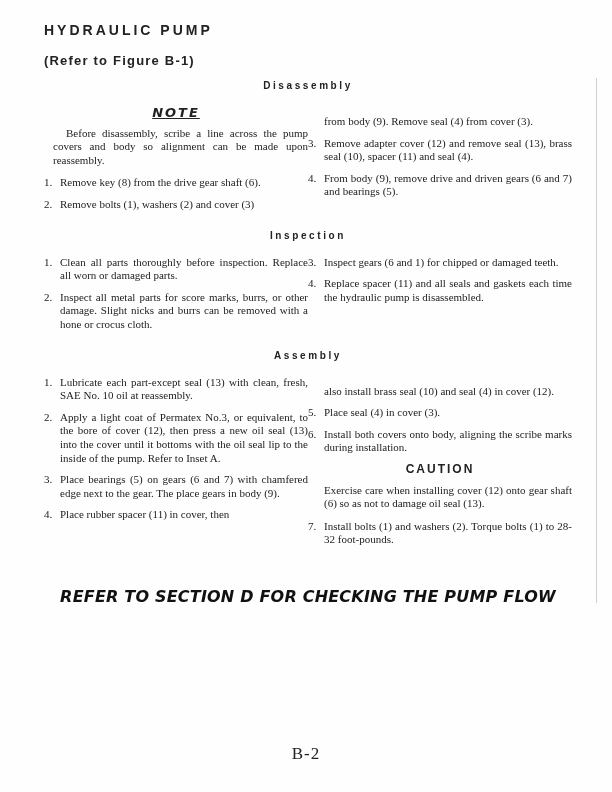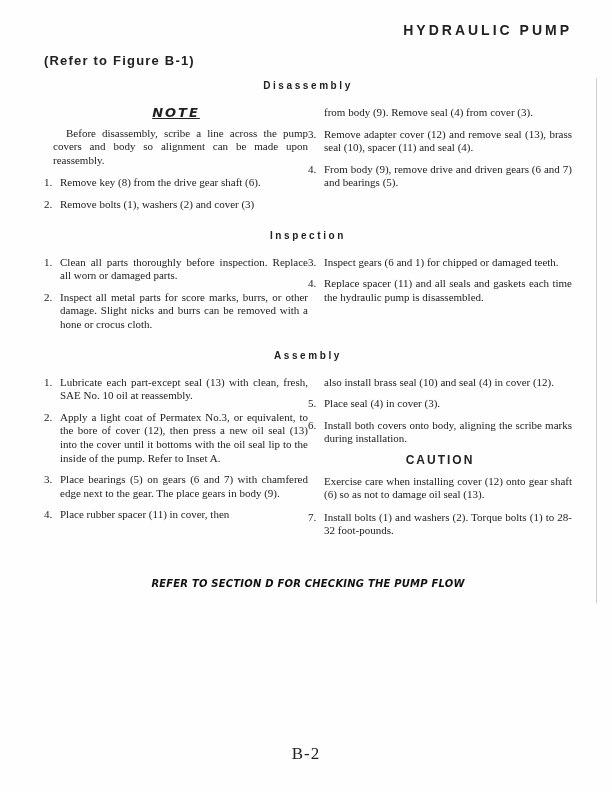--- a/index.html
+++ b/index.html
@@ -13,21 +13,21 @@
   .page {
     position: relative;
     width: 612px; height: 792px;
     padding: 22px 40px 0 44px;
     background: #fefefe;
     overflow: hidden;
   }
   .title {
     font-family: "Liberation Sans", sans-serif;
     font-size: 14px; font-weight: bold; letter-spacing: 3px;
-    text-align: right; margin: 0 0 15px 0;
+    text-align: left; margin: 0 0 15px 0;
   }
   .subtitle {
     font-family: "Liberation Sans", sans-serif;
     font-size: 13px; font-weight: bold; letter-spacing: 1.2px;
     text-align: left; margin: 0 0 12px 0;
   }
   .sec-head {
     font-family: "Liberation Sans", sans-serif;
     font-size: 10px; font-weight: bold; letter-spacing: 2.6px;
     text-align: center; margin: 10px 0 15px 0;
@@ -42,31 +42,31 @@
     margin: 0 0 7px 0;
   }
   .body-text { font-size: 11px; line-height: 13.6px; }
   p.note-text {
     margin: 0 0 9px 0; padding-left: 9px; text-indent: 13px;
     text-align: justify;
   }
   .item { display: flex; margin: 0 0 8px 0; }
   .num { flex: 0 0 16px; }
   .txt { flex: 1 1 auto; text-align: justify; }
-  .cont { margin: 0 0 8px 0; padding-left: 16px; text-align: justify; }
+  .cont { margin: 9px 0 8px 0; padding-left: 16px; text-align: justify; }
   .caution-head {
     font-family: Liberation Sans, sans-serif;
     font-size: 12px; font-weight: bold; letter-spacing: 2px;
     text-align: center; margin: 5px 0 7px 0;
   }
   .caution-text { margin: 0 0 9px 0; padding-left: 16px; text-align: justify; }
   .banner {
     font-family: "DejaVu Sans", sans-serif;
     font-style: italic; font-weight: bold;
-    font-size: 10px; letter-spacing: 0.2px;
+    font-size: 16px; letter-spacing: 0.2px;
     text-align: center; margin-top: 32px;
     transform: scaleY(1.04);
     color: #111;
   }
   .page-num {
     position: absolute; left: 0; right: 0; bottom: 28px;
     text-align: center; font-size: 17px; letter-spacing: 1px;
   }
   .scan-edge {
     position: absolute; right: 15px; top: 78px;

